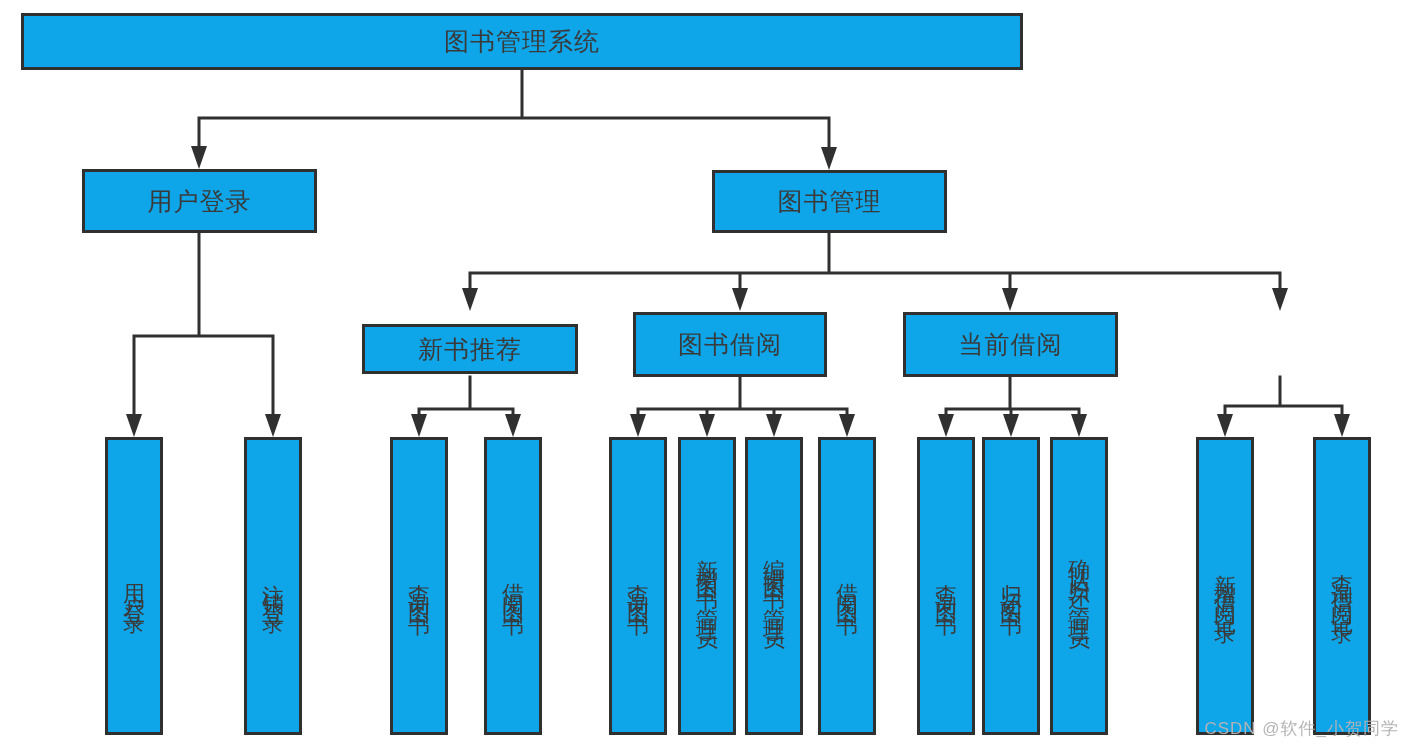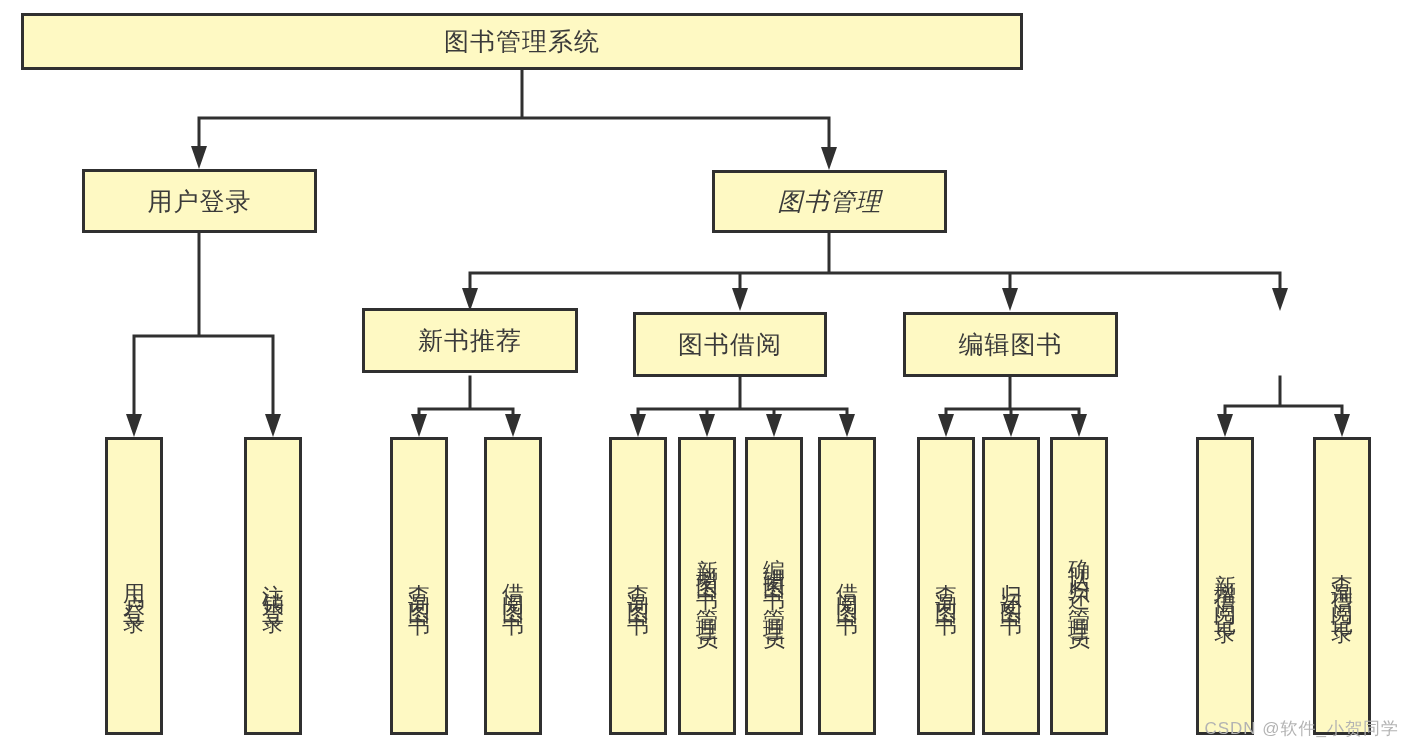--- a/index.html
+++ b/index.html
@@ -2,21 +2,21 @@
 <html><head>
 <meta charset="utf-8">
 <style>
   html,body{margin:0;padding:0;background:#ffffff;}
   .canvas{
     position:relative;width:1405px;height:747px;background:#ffffff;
     font-family:"Liberation Sans","DejaVu Sans",sans-serif;overflow:hidden;
   }
   svg.connectors{position:absolute;left:0;top:0;width:1405px;height:747px;}
   .node{
-    position:absolute;background:#fef9c3;border:3px solid #303030;box-sizing:border-box;
+    position:absolute;background:#0ea5e9;border:3px solid #303030;box-sizing:border-box;
     display:flex;align-items:center;justify-content:center;
     color:#3a3a3a;font-size:25px;letter-spacing:1px;white-space:nowrap;
   }
   .leaf{font-size:22px;letter-spacing:0;}
   .vtext{
     writing-mode:vertical-rl;text-orientation:mixed;
     letter-spacing:10px;line-height:1;
   }
   .watermark{
     position:absolute;right:6px;bottom:7px;
@@ -62,25 +62,25 @@
       <polygon points="1003,414 1019,414 1011,437"></polygon>
       <polygon points="1071,414 1087,414 1079,437"></polygon>
       <polygon points="1217,414 1233,414 1225,437"></polygon>
       <polygon points="1334,414 1350,414 1342,437"></polygon>
     </g>
   </svg>
 
   <div class="node" style="left:21px;top:13px;width:1002px;height:57px;">图书管理系统</div>
 
   <div class="node" style="left:82px;top:169px;width:235px;height:64px;">用户登录</div>
-  <div class="node" style="left:712px;top:170px;width:235px;height:63px;font-style:italic;">图书管理</div>
+  <div class="node" style="left:712px;top:170px;width:235px;height:63px;">图书管理</div>
 
-  <div class="node" style="left:362px;top:308px;width:216px;height:65px;">新书推荐</div>
+  <div class="node" style="left:362px;top:324px;width:216px;height:50px;">新书推荐</div>
   <div class="node" style="left:633px;top:312px;width:194px;height:65px;">图书借阅</div>
-  <div class="node" style="left:903px;top:312px;width:215px;height:65px;">编辑图书</div>
+  <div class="node" style="left:903px;top:312px;width:215px;height:65px;">当前借阅</div>
 
   <div class="node leaf" style="left:105px;top:437px;width:58px;height:298px;">
     <span class="vtext">用户登录</span>
   </div>
   <div class="node leaf" style="left:244px;top:437px;width:58px;height:298px;">
     <span class="vtext">注销登录</span>
   </div>
   <div class="node leaf" style="left:390px;top:437px;width:58px;height:298px;">
     <span class="vtext">查询图书</span>
   </div>

